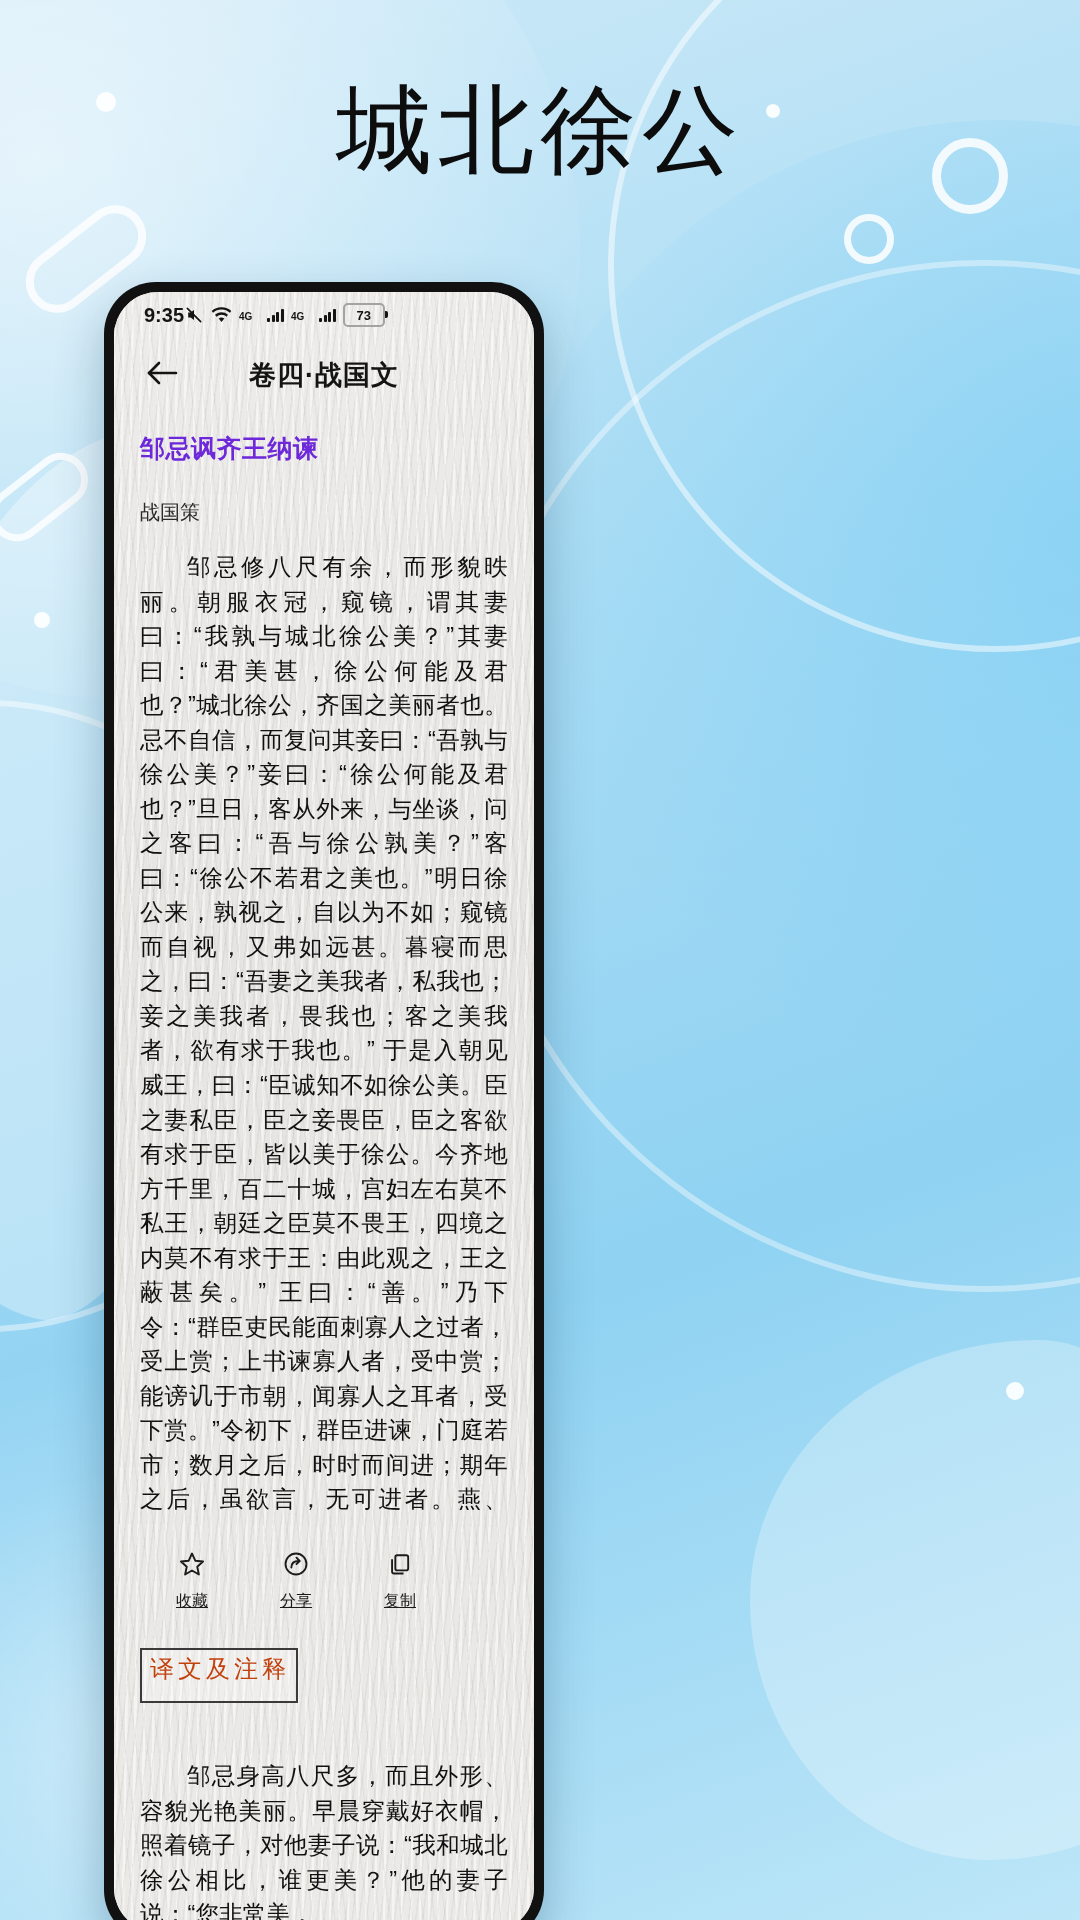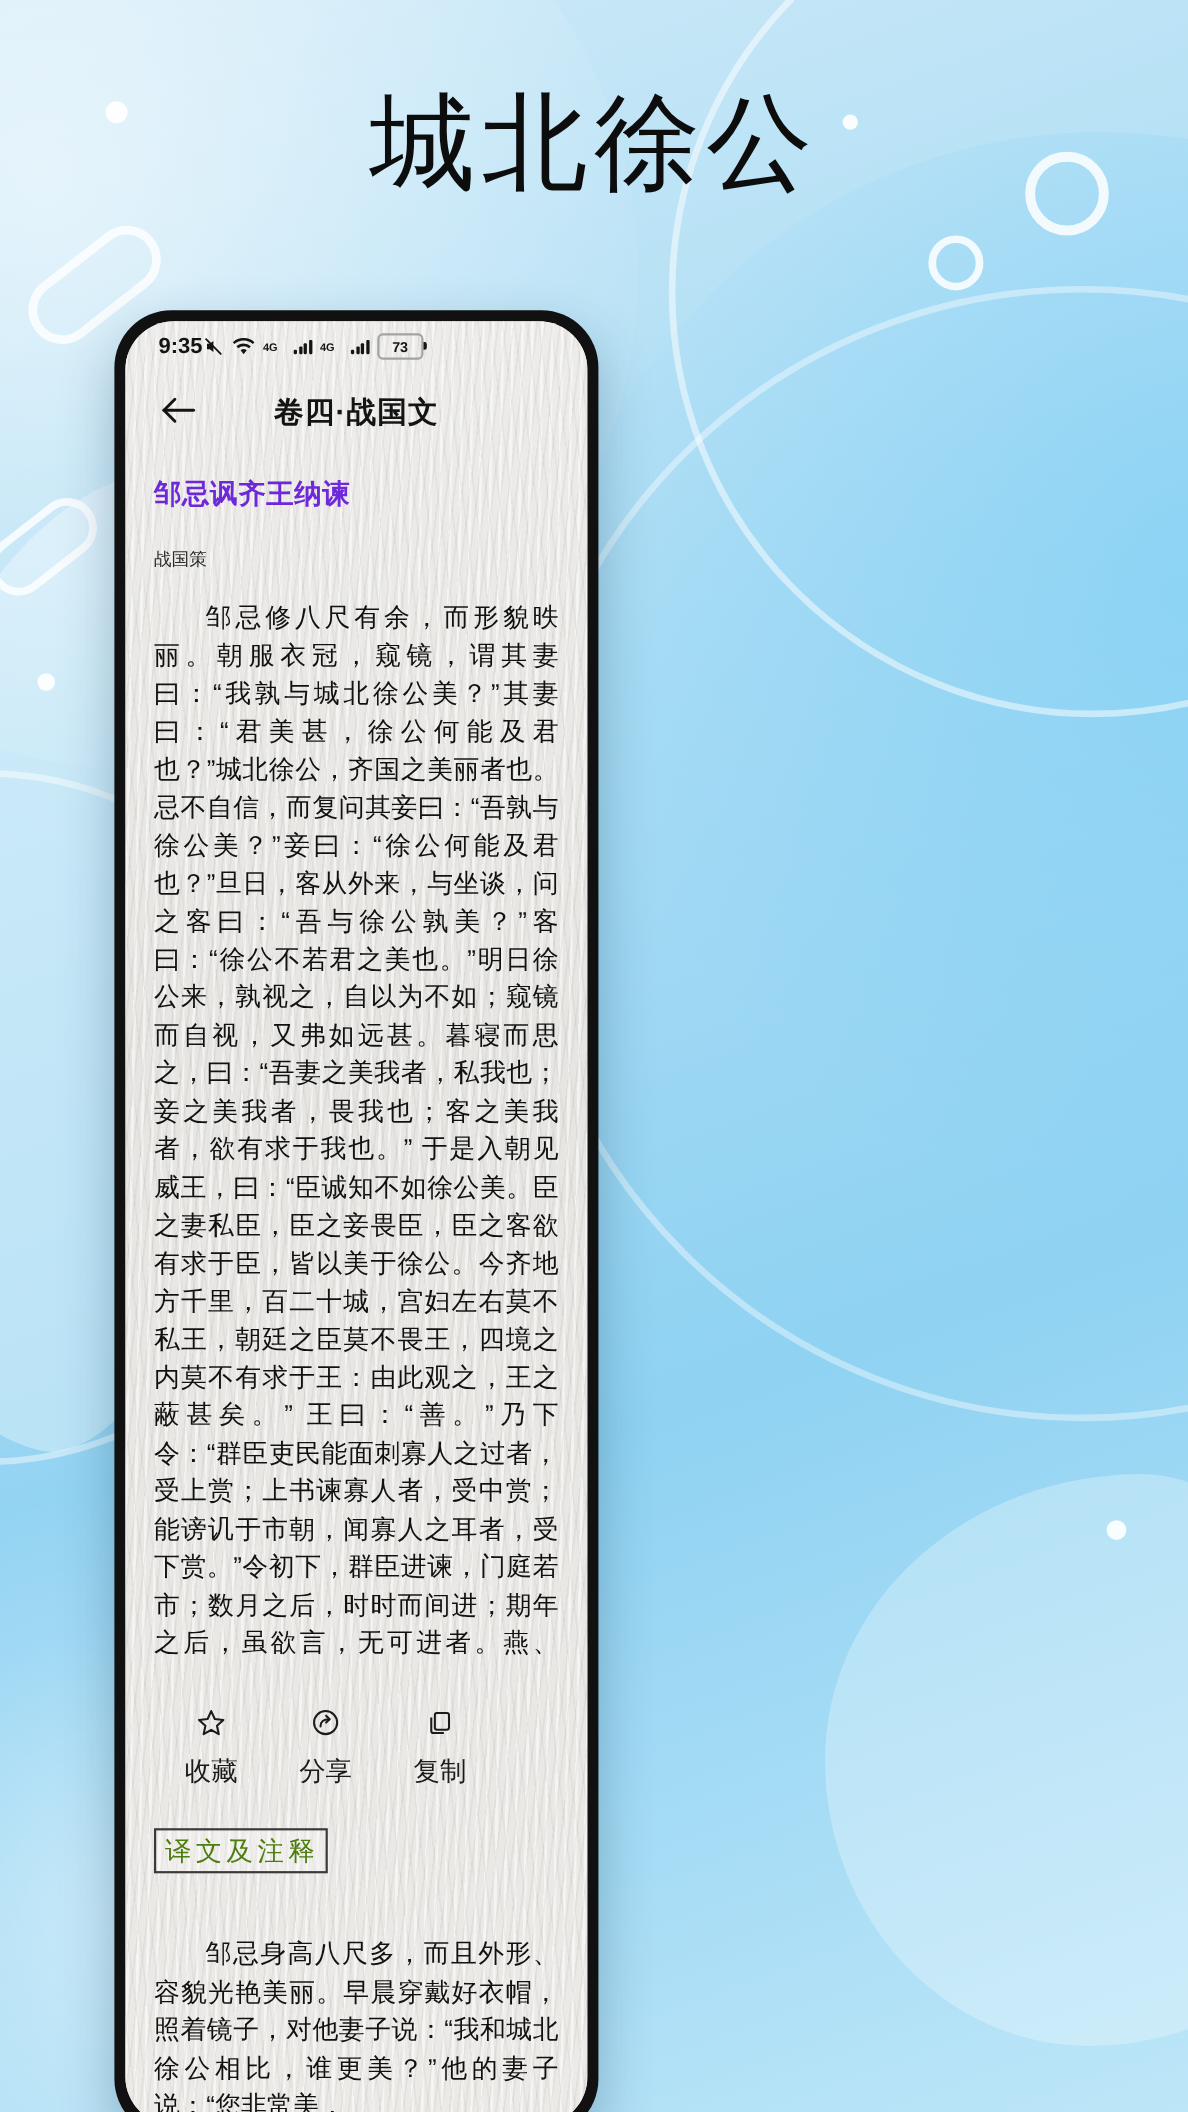--- a/index.html
+++ b/index.html
@@ -246,21 +246,21 @@
     overflow: hidden;
   }
   .art-title {
     font-size: 25px;
     font-weight: 700;
     color: #6d28d9;
     margin: 12px 0 0 0;
     letter-spacing: 0.5px;
   }
   .art-source {
-    font-size: 16px;
+    font-size: 20px;
     color: #2a2a2a;
     margin-top: 34px;
   }
   .art-body {
     margin-top: 24px;
     font-size: 23.5px;
     line-height: 1.47;
     color: #111;
     text-align: justify;
     text-indent: 2em;
@@ -277,37 +277,38 @@
   }
   .action {
     width: 104px;
     display: flex;
     flex-direction: column;
     align-items: center;
     gap: 9px;
     cursor: pointer;
   }
   .action-label {
-    font-size: 24px;
+    font-size: 16px;
     color: #1b1b1b;
+    text-decoration: underline;
   }
 
   
   .tab-row {
     padding: 0 26px;
     margin-top: 36px;
     box-sizing: border-box;
   }
   .tab-chip {
     display: inline-block;
     font-size: 24px;
     letter-spacing: 4px;
-    color: #4d7c0f;
+    color: #c2410c;
     border: 2px solid #3a3a3a;
-    padding: 3px 6px 2px 8px;
+    padding: 3px 6px 16px 8px;
     background: rgba(255,255,255,0.25);
     cursor: pointer;
   }
 
   
   .trans {
     padding: 0 26px;
     margin-top: 34px;
     box-sizing: border-box;
   }

